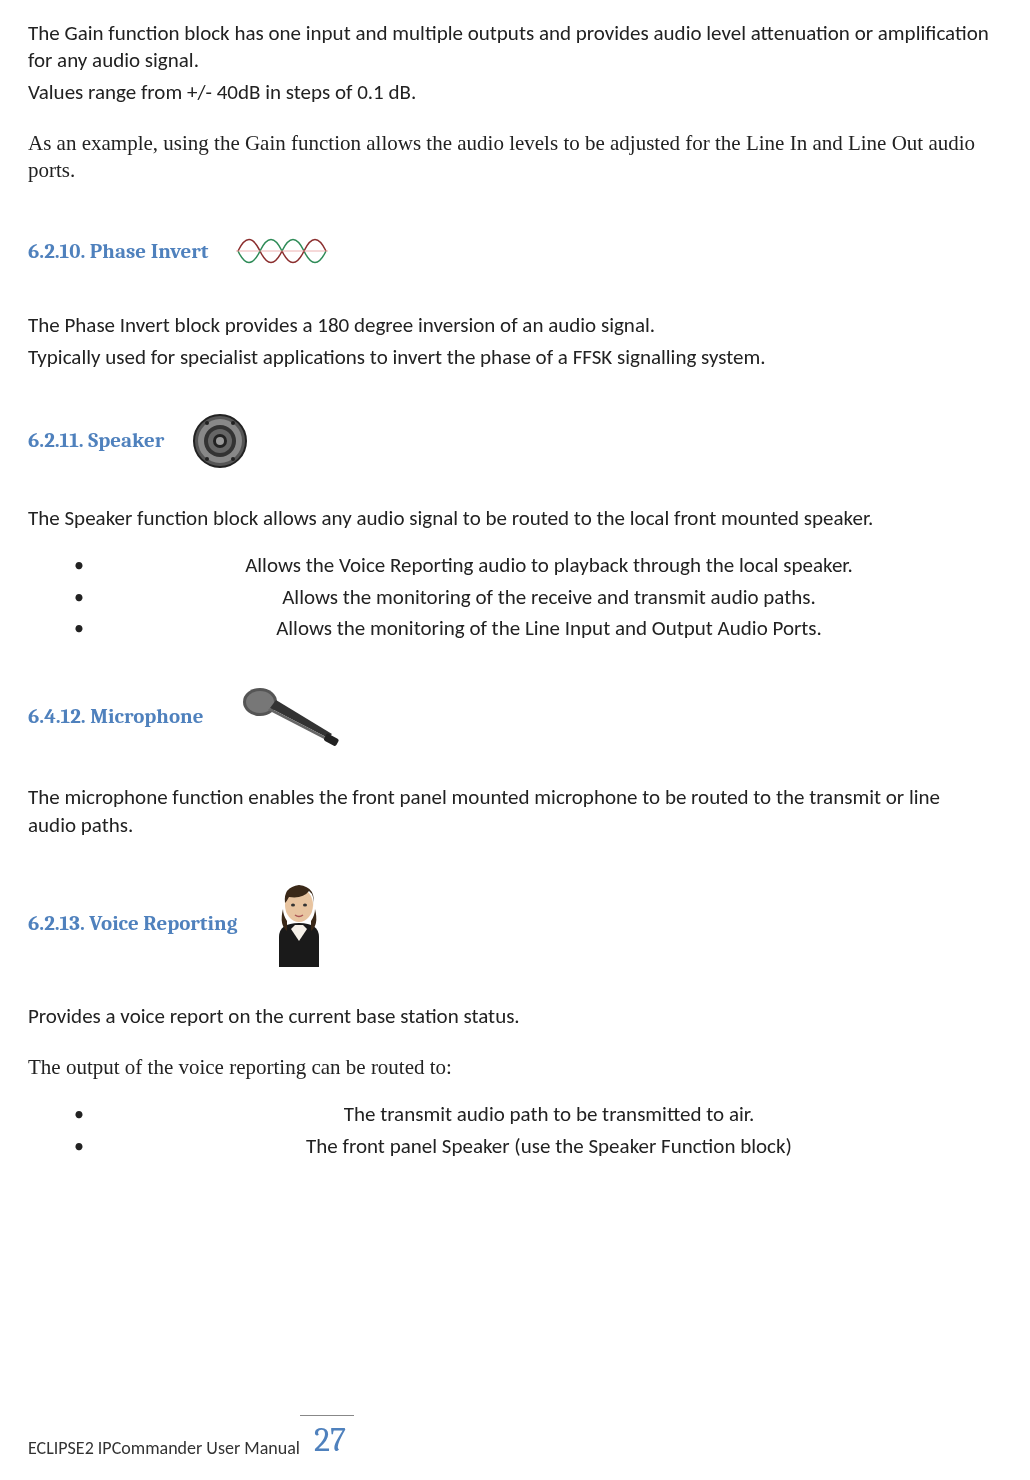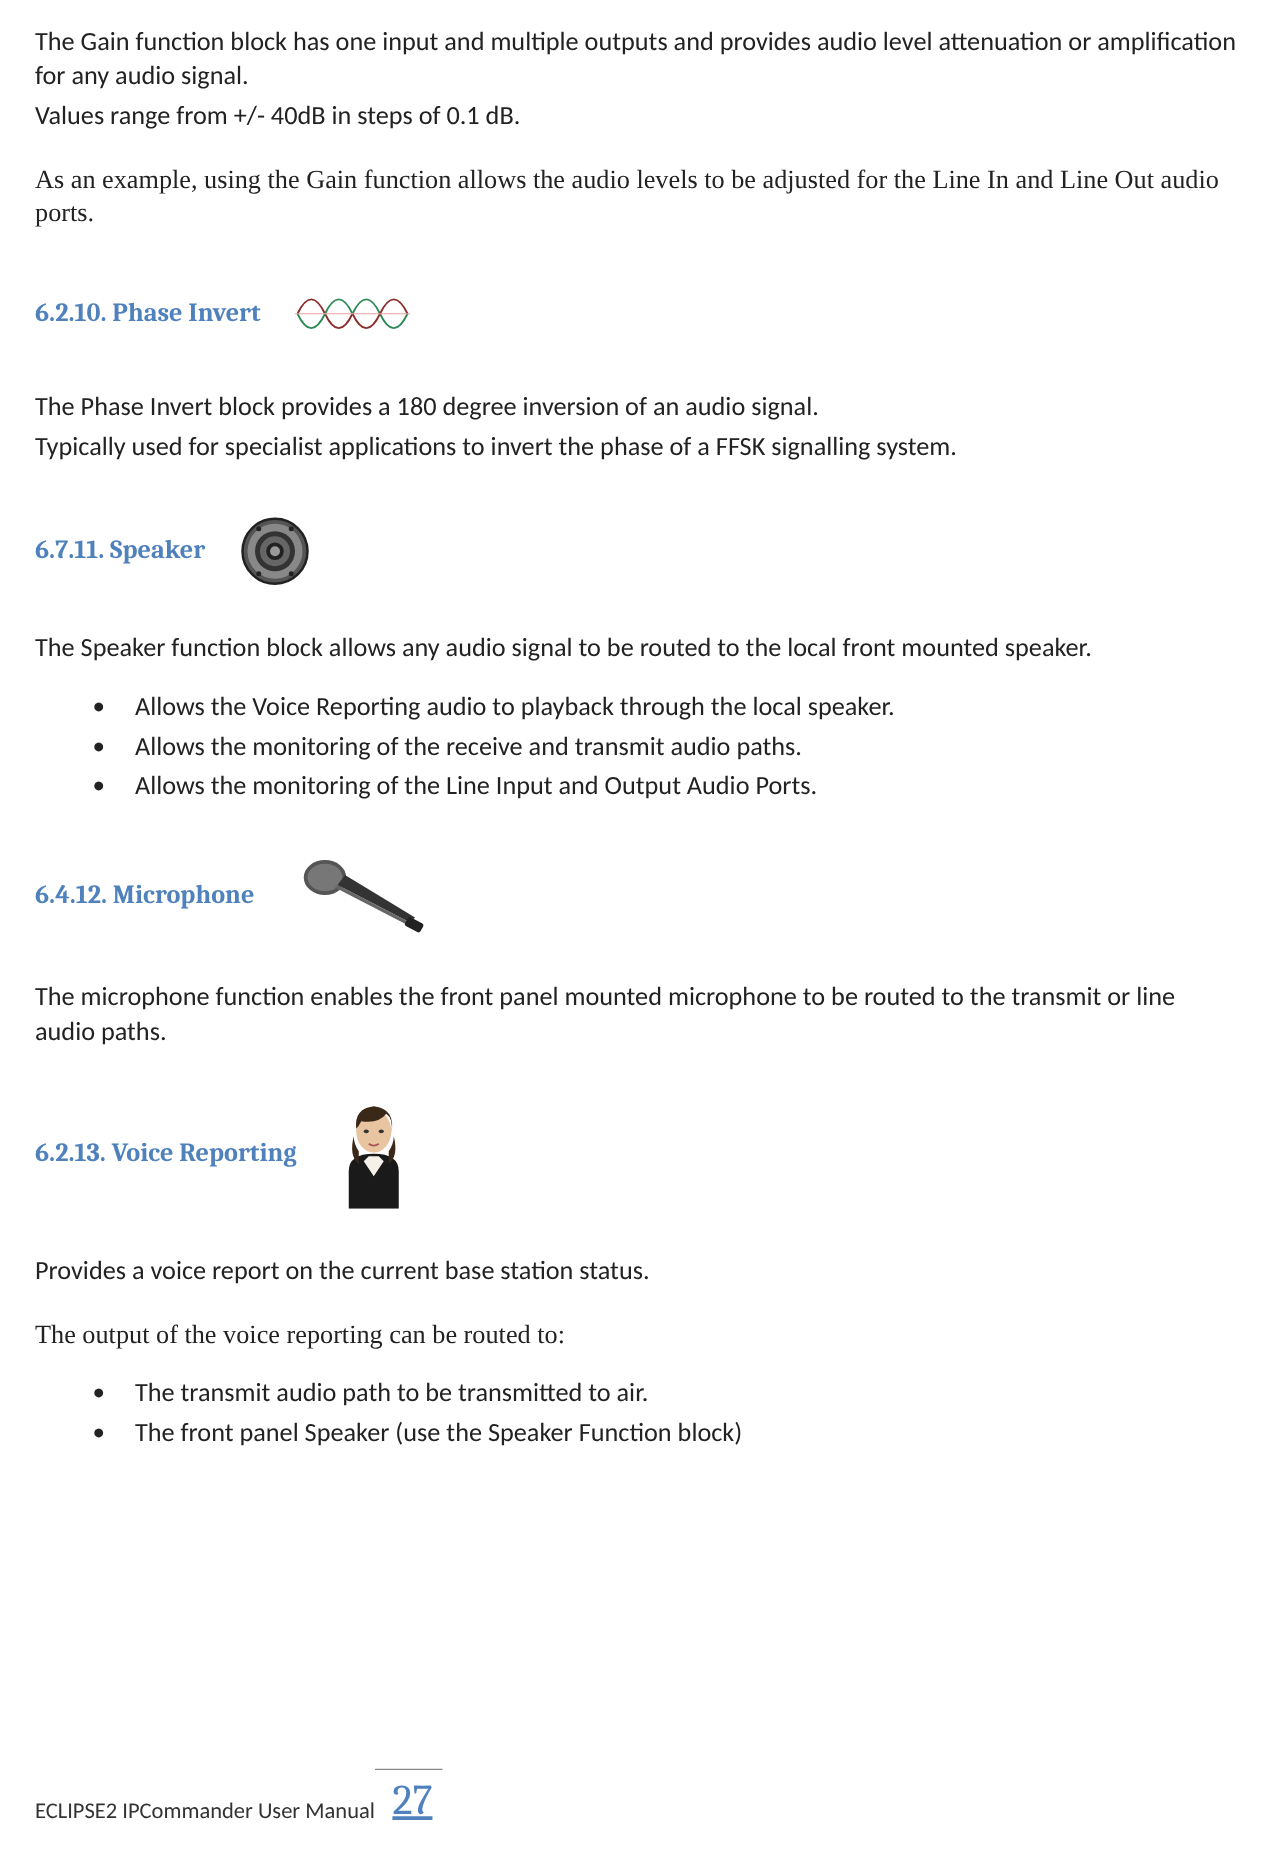--- a/index.html
+++ b/index.html
@@ -24,40 +24,39 @@
       margin-bottom: 36px;
       gap: 28px;
     }
     .section-head h3 {
       font-family: Cambria, Georgia, serif;
       color: #4f81bd;
       font-size: 21px;
       font-weight: bold;
     }
     .icon-box { display: flex; align-items: center; justify-content: center; }
-    ul { list-style: none; margin: 20px 0 20px 46px; }
+    ul { list-style: none; margin: 20px 0 20px 46px; text-align: center; }
     ul li { position: relative; padding-left: 34px; margin-bottom: 4px; }
     ul li::before { content: "•"; position: absolute; left: 0; font-size: 20px; }
     .footer {
       position: absolute;
       bottom: 18px;
       left: 28px;
       right: 26px;
       display: flex;
       align-items: flex-end;
     }
     .footer-left { font-size: 18px; color: #333; padding-bottom: 2px; }
     .footer-right {
       font-size: 34px;
       color: #4f81bd;
       font-family: Cambria, Georgia, serif;
       border-top: 1.5px solid #888;
       padding: 2px 8px 0 14px;
       text-align: right;
-      text-decoration: underline;
     }
     
     .phase-svg { width: 92px; height: 50px; }
     .speaker-svg { width: 56px; height: 56px; }
     .mic-svg { width: 110px; height: 64px; }
     .person-svg { width: 68px; height: 86px; }
   </style>
 </head>
 <body>
 
@@ -75,21 +74,21 @@
         <path d="M2 25 Q 13 48 24 25 Q 35 2 46 25" fill="none" stroke="#2e8b57" stroke-width="1.5"></path>
         <path d="M46 25 Q 57 48 68 25 Q 79 2 90 25" fill="none" stroke="#8b2e2e" stroke-width="1.5"></path>
         <line x1="0" y1="25" x2="92" y2="25" stroke="#e8a0a0" stroke-width="0.8"></line>
       </svg>
     </span>
   </div>
   <p>The Phase Invert block provides a 180 degree inversion of an audio signal.</p>
   <p>Typically used for specialist applications to invert the phase of a FFSK signalling system.</p>
 
   <div class="section-head">
-    <h3>6.7.11. Speaker</h3>
+    <h3>6.2.11. Speaker</h3>
     <span class="icon-box">
       <svg class="speaker-svg" viewBox="0 0 56 56">
         <circle cx="28" cy="28" r="26" fill="#555" stroke="#222" stroke-width="2"></circle>
         <circle cx="28" cy="28" r="22" fill="#888"></circle>
         <circle cx="28" cy="28" r="16" fill="#333"></circle>
         <circle cx="28" cy="28" r="12" fill="#666"></circle>
         <circle cx="28" cy="28" r="7" fill="#222"></circle>
         <circle cx="28" cy="28" r="4" fill="#999"></circle>
         <circle cx="15" cy="10" r="2" fill="#222"></circle>
         <circle cx="41" cy="10" r="2" fill="#222"></circle>

